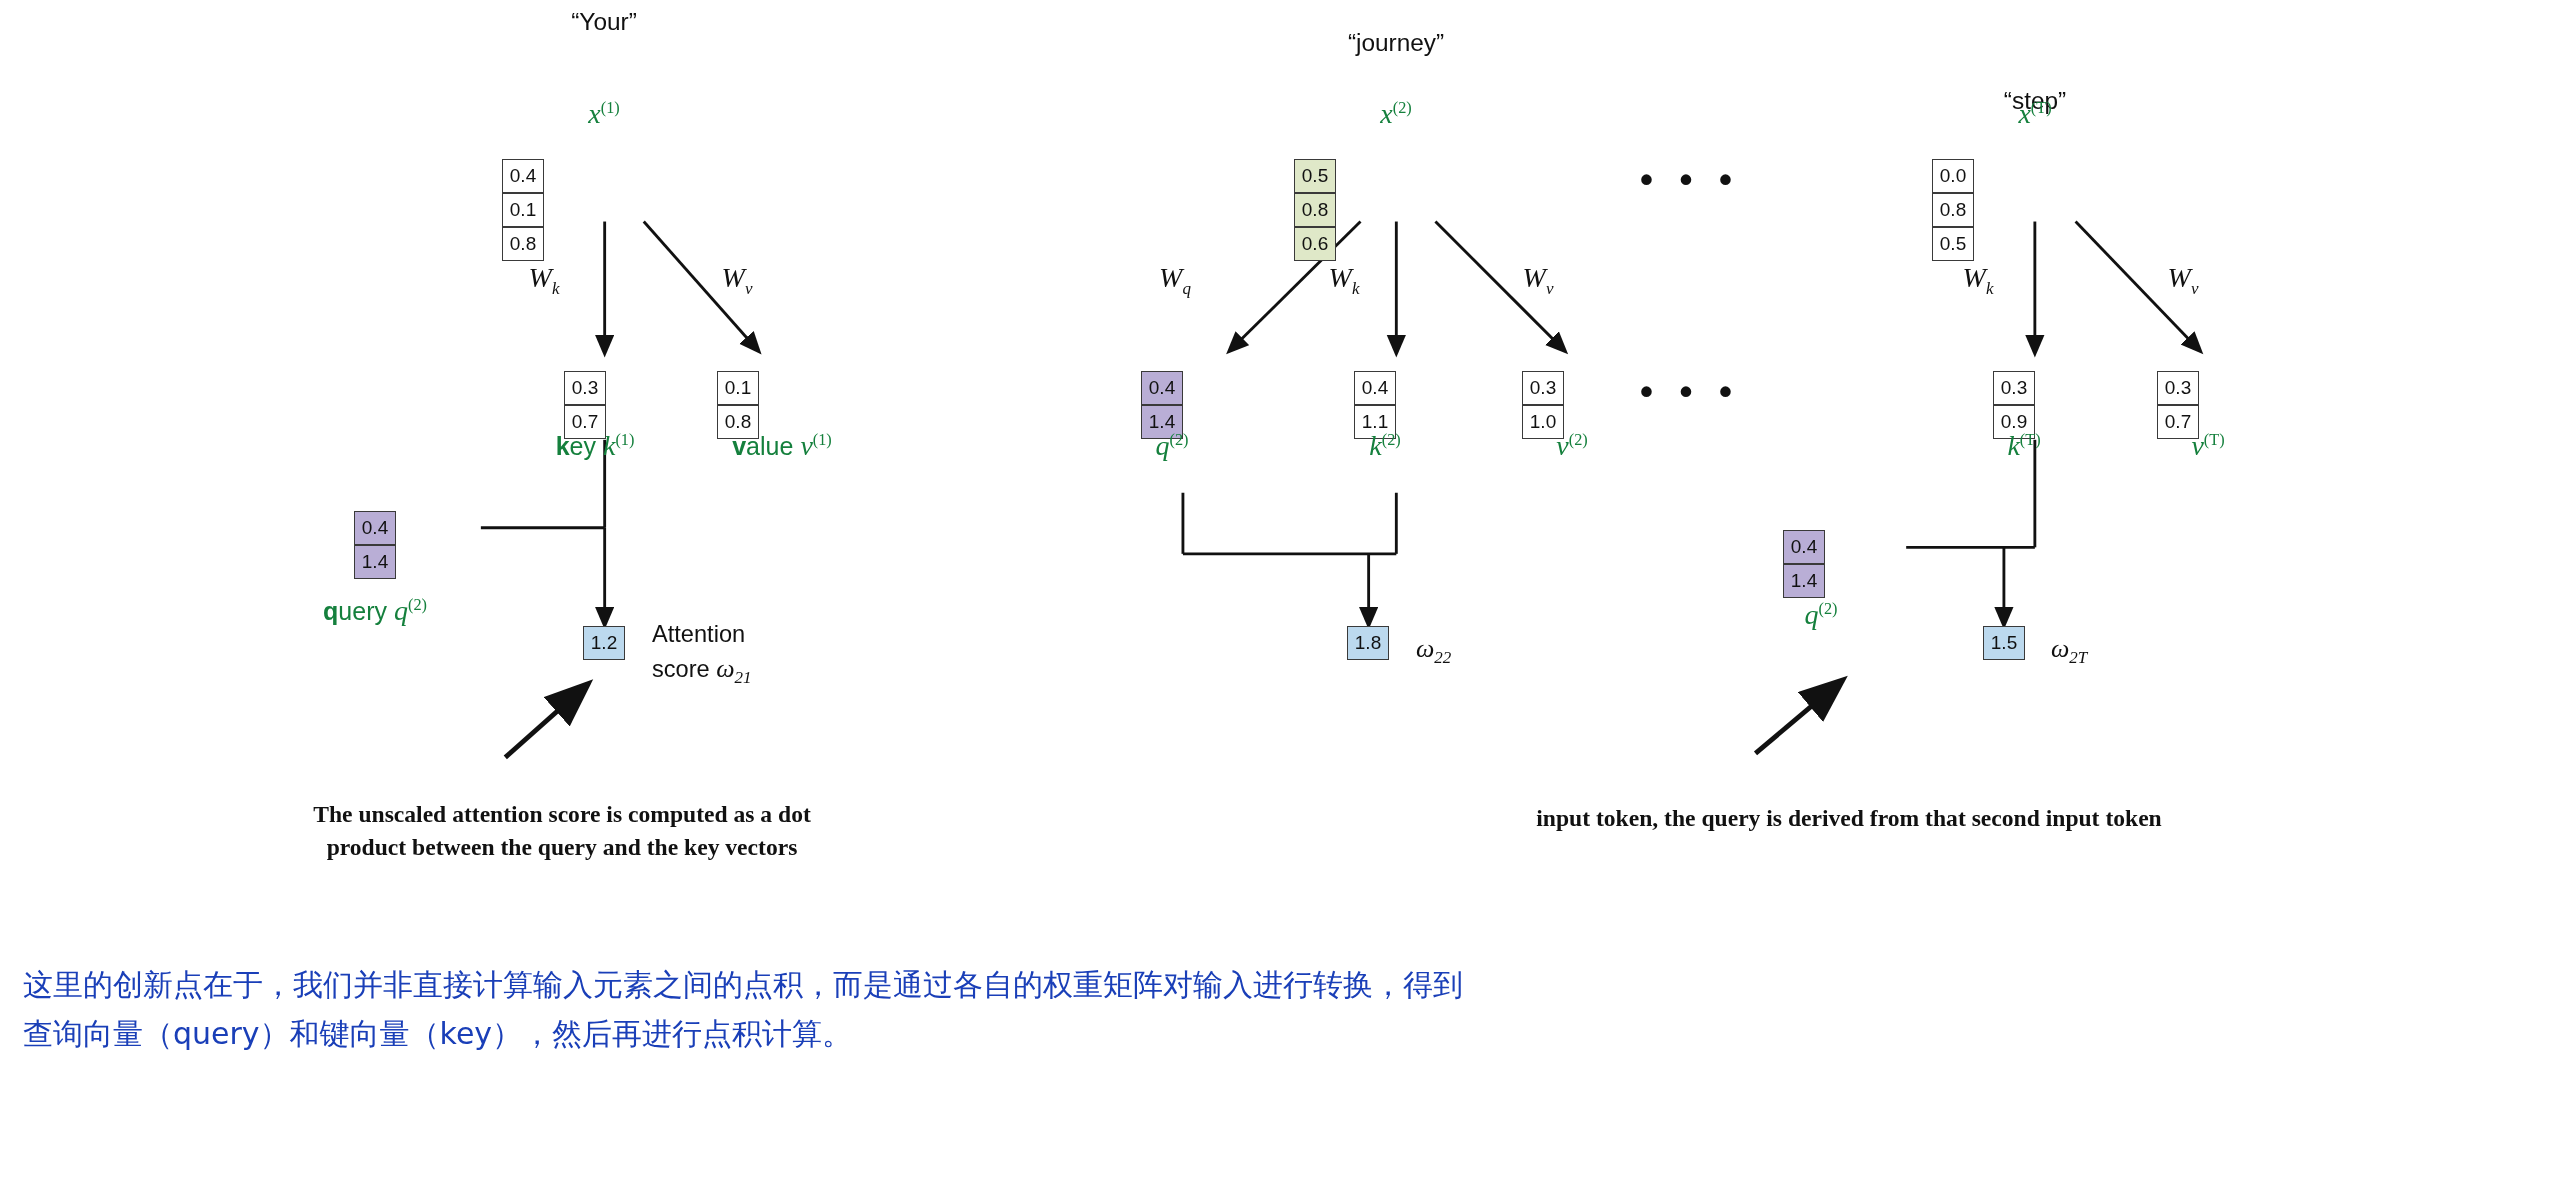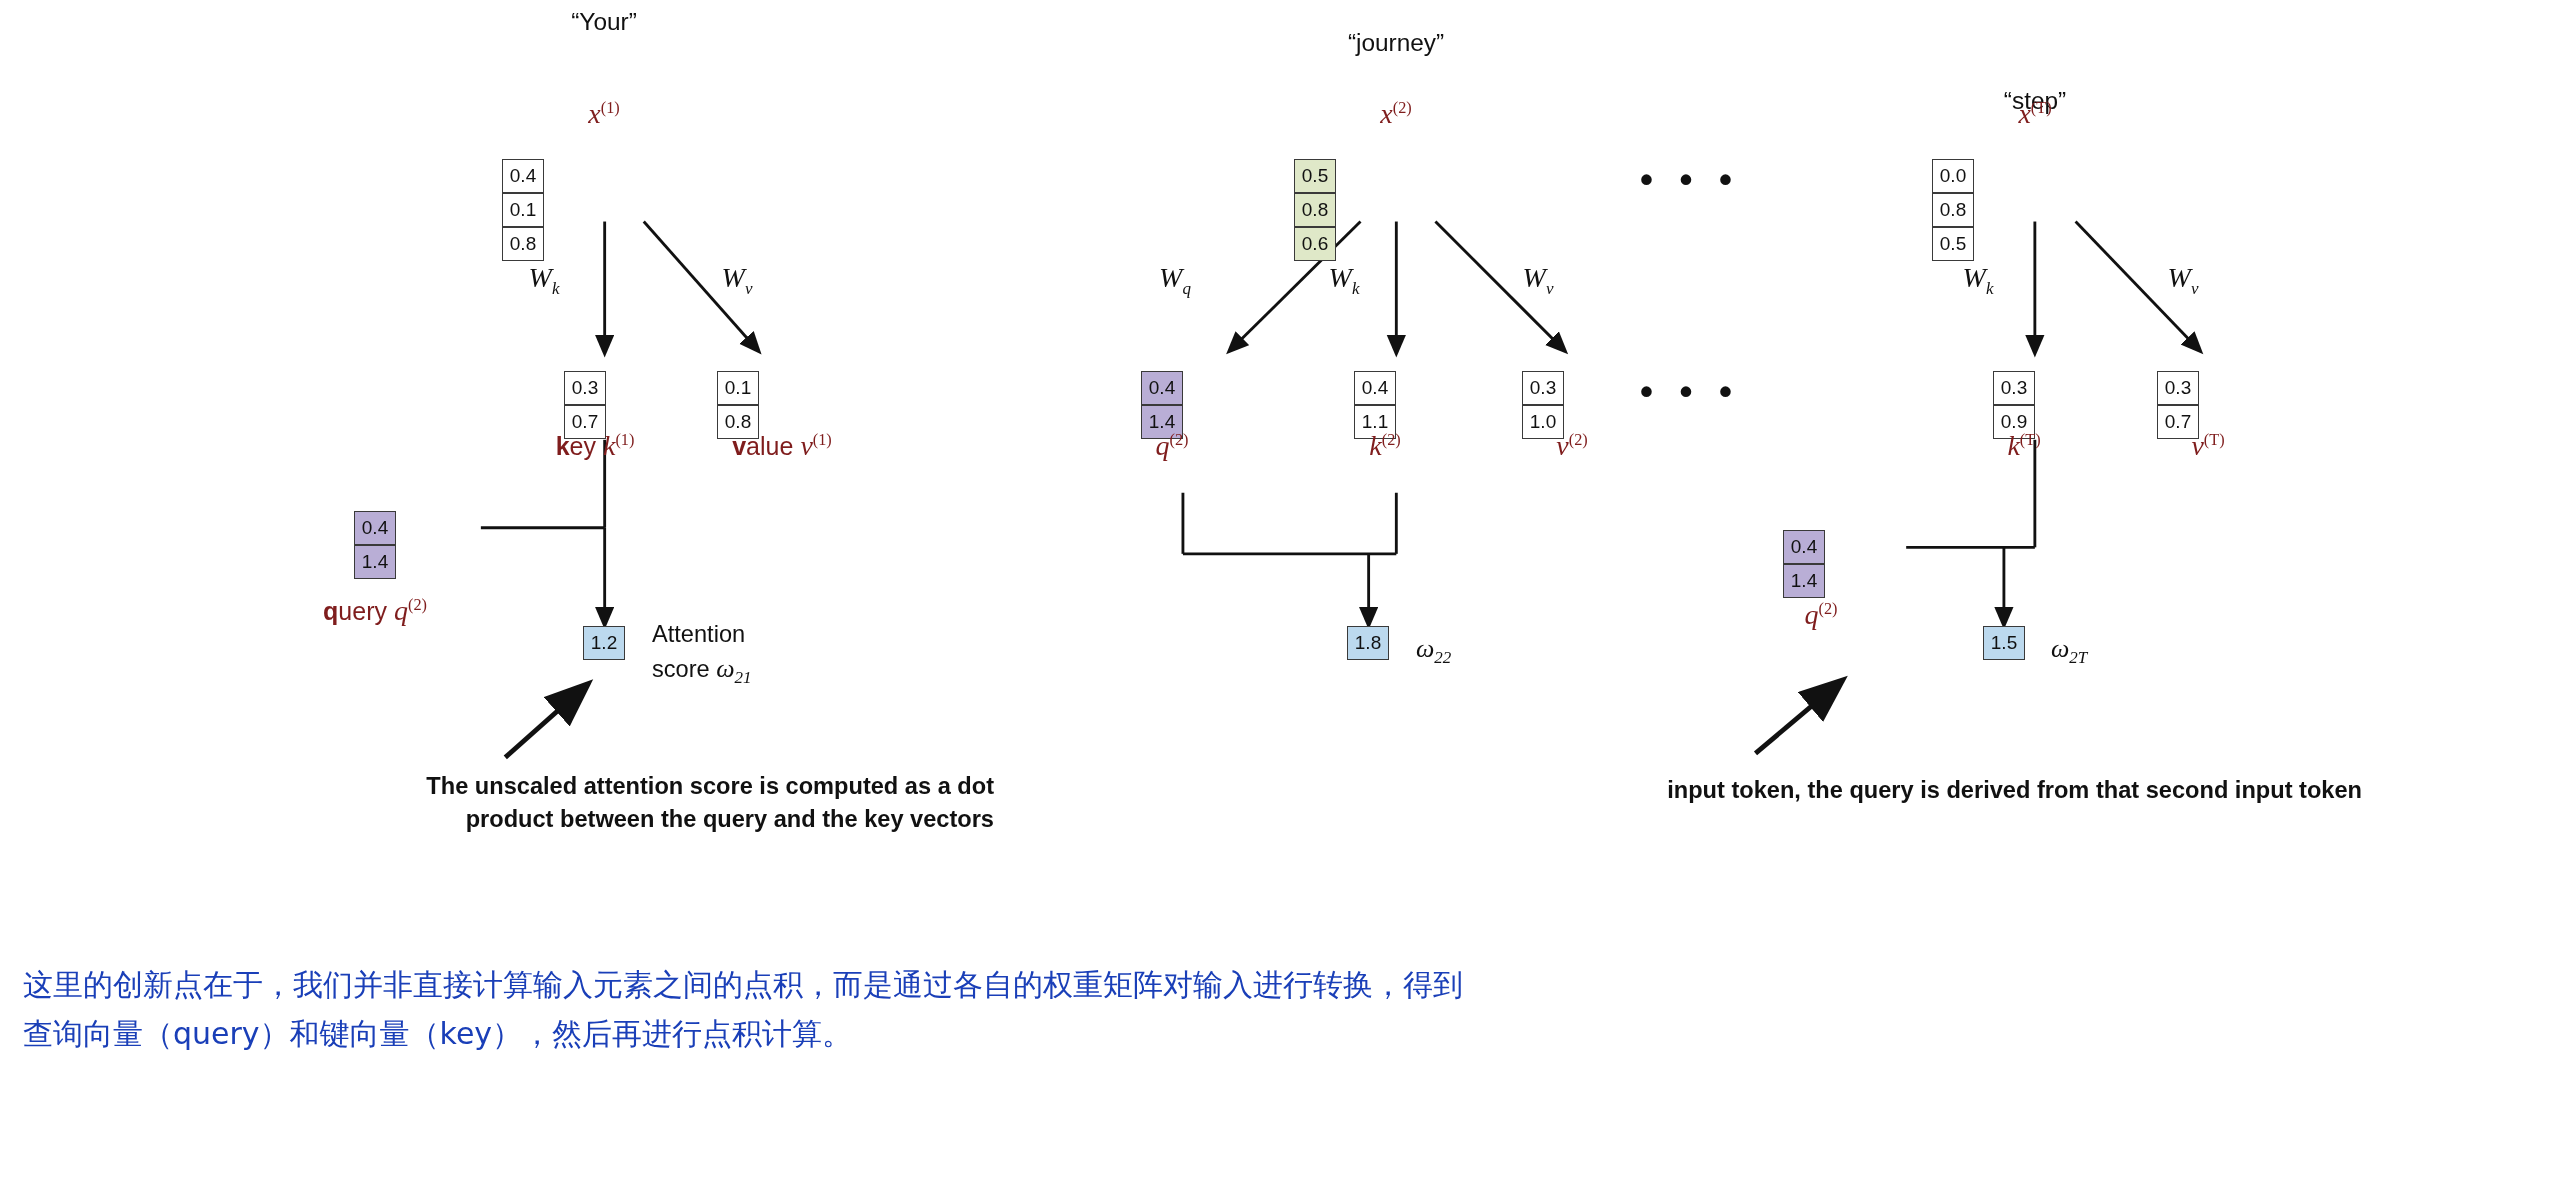--- a/index.html
+++ b/index.html
@@ -35,21 +35,21 @@
     color: #111;
     white-space: nowrap;
     transform: translateX(-50%);
   }
   
   .mathlabel {
     position: absolute;
     font-family: "Liberation Serif", serif;
     font-style: italic;
     font-size: 28px;
-    color: #7f1d1d;
+    color: #15803d;
     white-space: nowrap;
     transform: translateX(-50%);
   }
   .mathlabel sup, .mathlabel sub {
     font-style: normal;
     font-size: 16.3px;
   }
   .bold-prefix {
     font-family: "Liberation Sans", sans-serif;
     font-style: normal;
@@ -99,27 +99,28 @@
     font-family: "Liberation Sans", sans-serif;
     font-size: 37px;
     font-weight: bold;
     letter-spacing: 8.1px;
     color: #111;
     transform: translateX(-50%);
   }
   
   .annot {
     position: absolute;
-    font-family: Liberation Sans, sans-serif;
+    font-family: Liberation Serif, serif;
     font-weight: bold;
     font-size: 23.6px;
     line-height: 1.38;
     color: #111;
-    text-align: right;
-    transform: translateX(-50%);
+    text-align: center;
+    transform: translateX(-50%);
+    margin-top: 28px;
   }
   
   .sidetext {
     position: absolute;
     font-family: "Liberation Sans", sans-serif;
     font-size: 23.6px;
     line-height: 1.35;
     color: #111;
     white-space: pre-line;
   }

